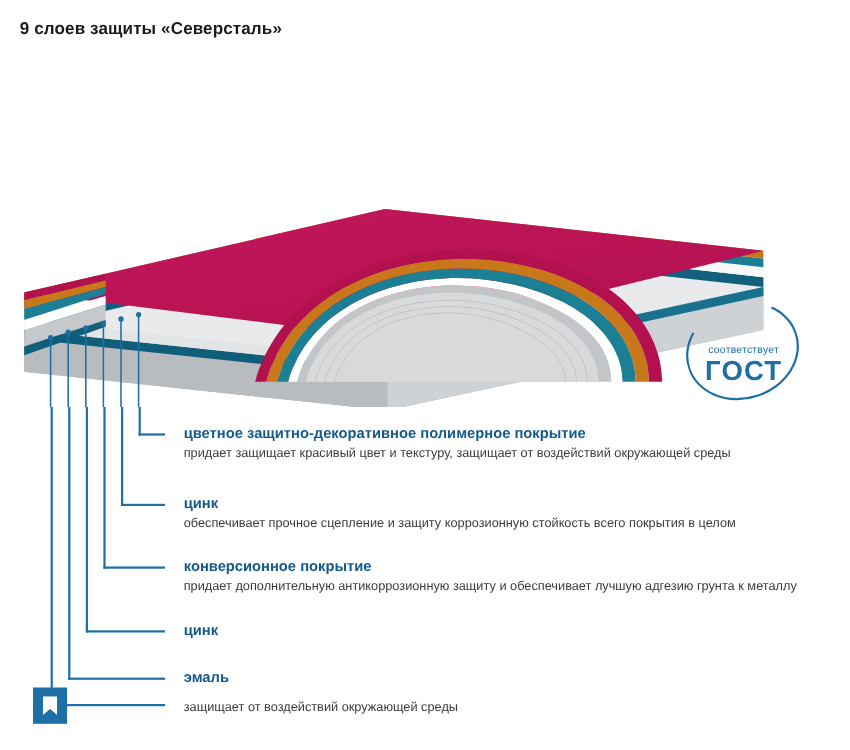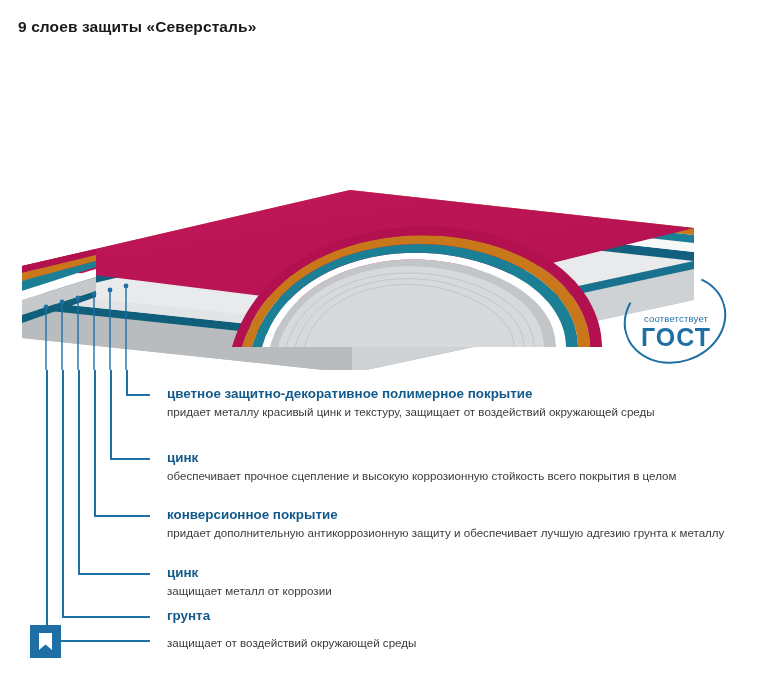--- a/index.html
+++ b/index.html
@@ -254,40 +254,39 @@
     <div class="leader leader-h" style="left:62px; top:616px; width:88px;"></div>
 
     <div class="leader leader-v" style="left:46px; top:370px; height:272px;"></div>
     <div class="leader leader-h" style="left:46px; top:640px; width:104px;"></div>
   </div>
 
   <div class="legend">
 
     <div class="legend-item" style="top:8px;">
       <p class="legend-label">цветное защитно-декоративное полимерное покрытие</p>
-      <p class="legend-desc">придает металлу красивый цинк и текстуру, защищает от воздействий окружающей среды</p>
+      <p class="legend-desc">придает защищает красивый цвет и текстуру, защищает от воздействий окружающей среды</p>
     </div>
 
     <div class="legend-item" style="top:72px;">
       <p class="legend-label">цинк</p>
-      <p class="legend-desc">обеспечивает прочное сцепление и высокую коррозионную стойкость всего покрытия в целом</p>
+      <p class="legend-desc">обеспечивает прочное сцепление и защиту коррозионную стойкость всего покрытия в целом</p>
     </div>
 
     <div class="legend-item" style="top:129px;">
       <p class="legend-label">конверсионное покрытие</p>
       <p class="legend-desc">придает дополнительную антикоррозионную защиту и обеспечивает лучшую адгезию грунта к металлу</p>
     </div>
 
     <div class="legend-item" style="top:187px;">
       <p class="legend-label">цинк</p>
-      <p class="legend-desc">защищает металл от коррозии</p>
     </div>
 
     <div class="legend-item" style="top:230px;">
-      <p class="legend-label">грунта</p>
+      <p class="legend-label">эмаль</p>
       <p class="legend-desc"></p>
     </div>
 
     <div class="legend-item" style="top:254px;">
       <p class="legend-desc">защищает от воздействий окружающей среды</p>
     </div>
 
   </div>
 
   <div class="bookmark">

